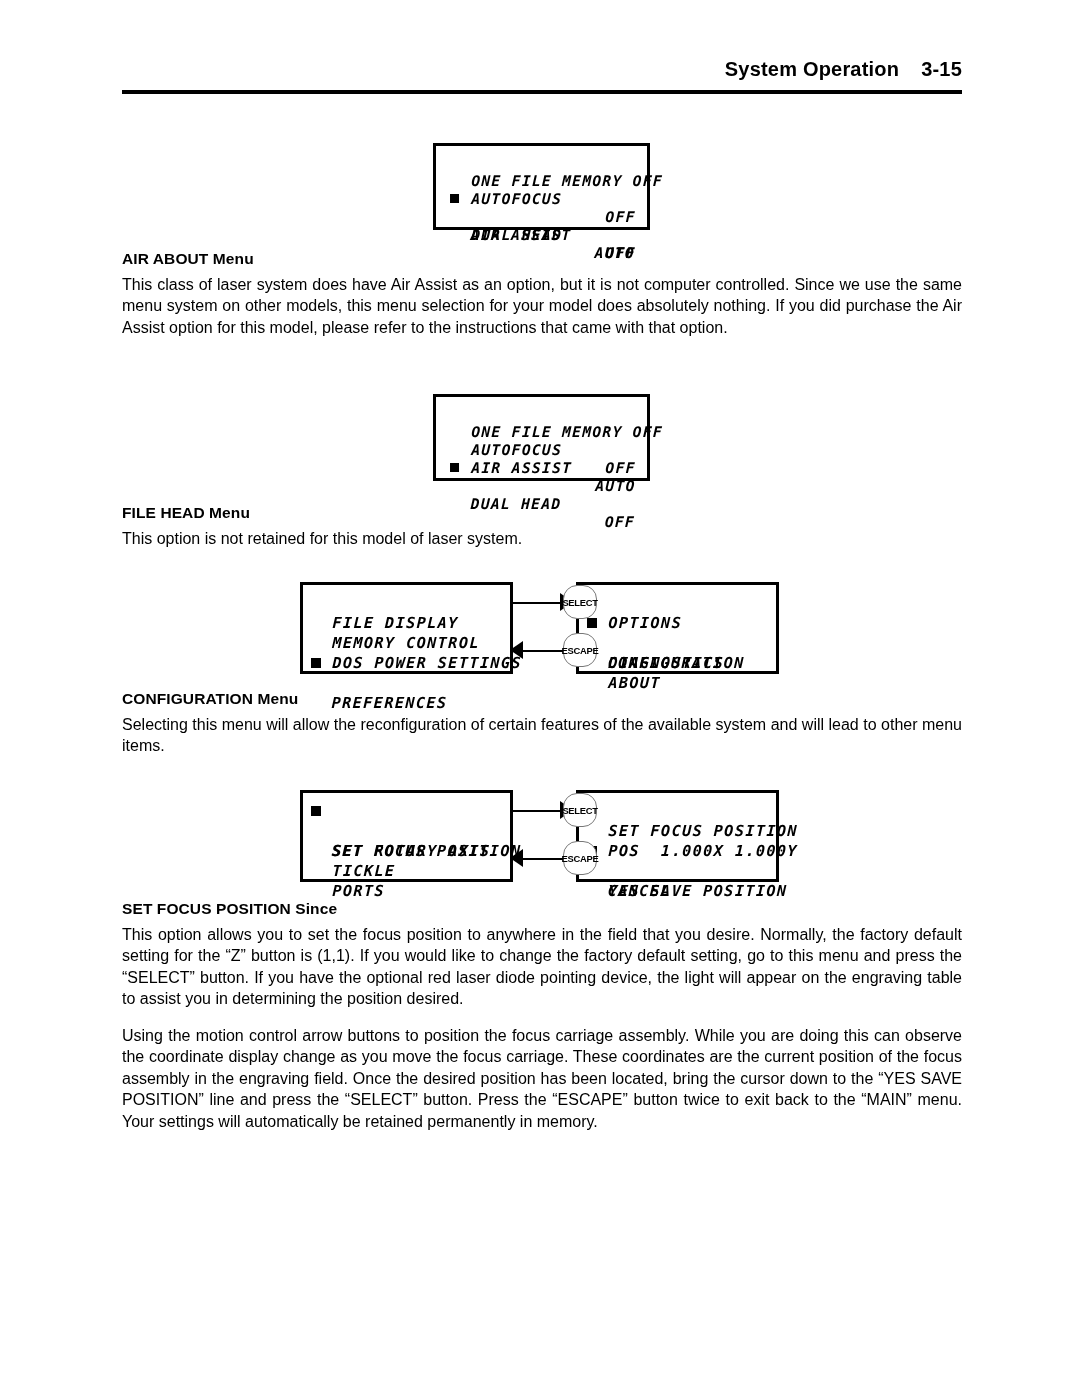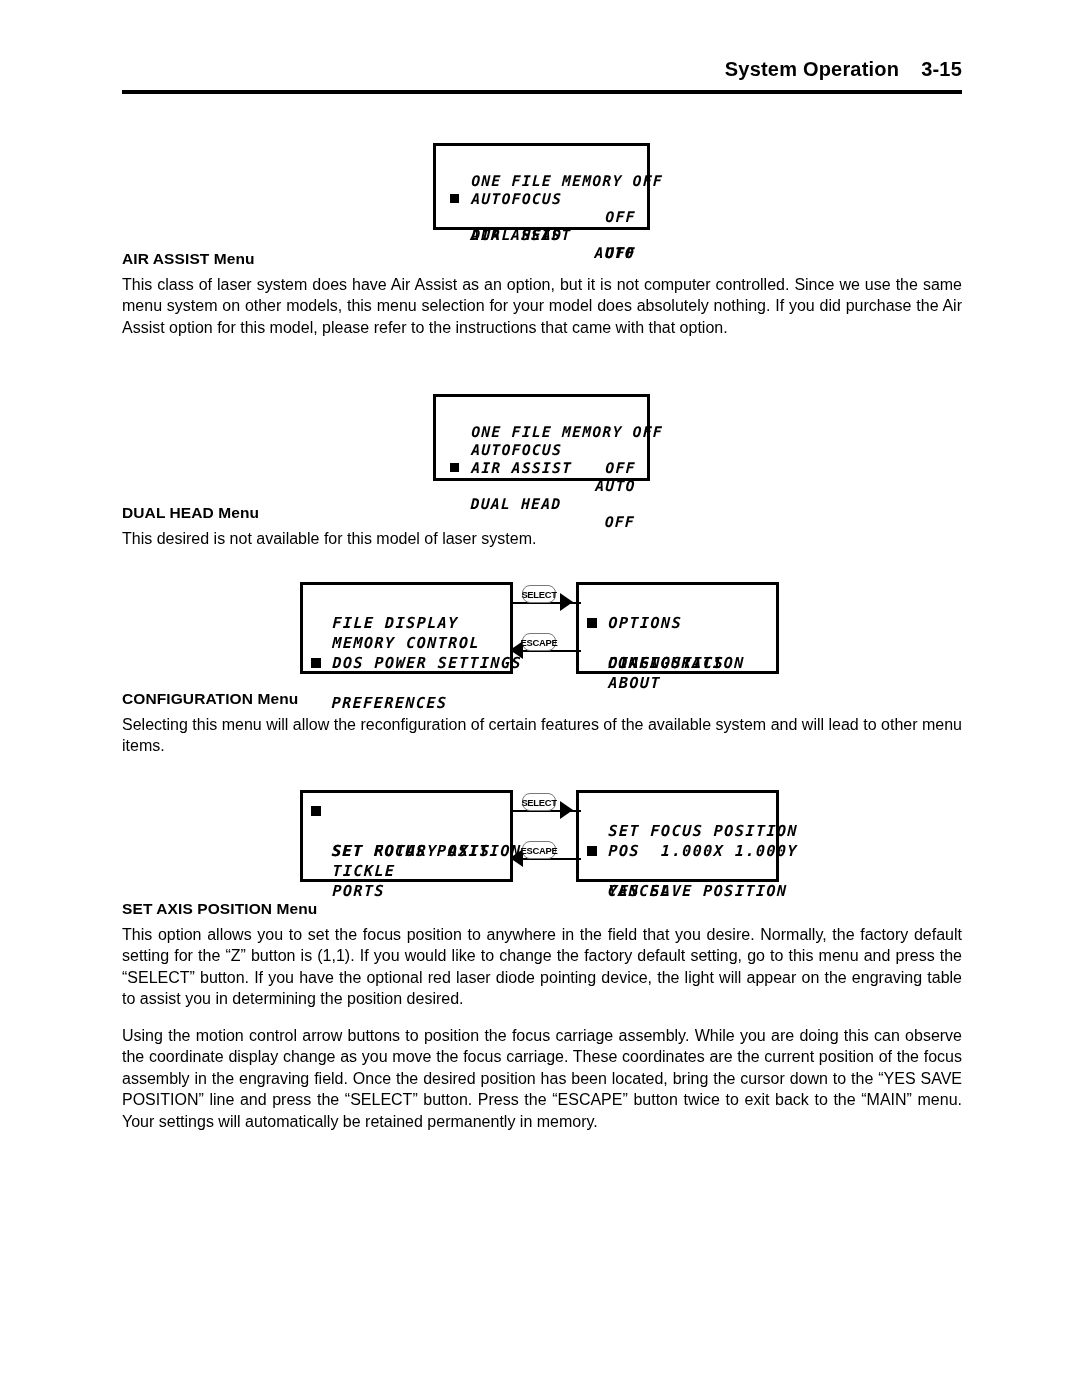--- a/index.html
+++ b/index.html
@@ -105,26 +105,27 @@
     height: 92px;
   }
   .lcd-wide .lcd-line { height: 20px; line-height: 20px; font-size: 15.2px; letter-spacing: 1.4px; }
   .lcd-wide .lcd-line .lcd-left { left: 30px; }
   .lcd-wide .lcd-line .cursor { left: 8px; top: 5px; width: 10px; height: 10px; }
 
   
   .flow-btn {
     position: absolute;
     width: 34px;
-    height: 18px;
+    height: 34px;
     border: 1.6px solid #777777;
-    border-radius: 8px;
+    border-radius: 14px;
     background: #ffffff;
     box-sizing: border-box;
     z-index: 3;
+    margin-left: 41px;
   }
   .flow-btn span {
     position: absolute;
     left: 50%;
     top: 50%;
     transform: translate(-50%, -50%);
     font-family: "Liberation Sans", sans-serif;
     font-size: 9.4px;
     font-weight: bold;
     letter-spacing: -0.3px;
@@ -167,21 +168,21 @@
     <span class="cursor"></span>
     <span class="lcd-left">AIR ASSIST</span>
     <span class="lcd-right">AUTO</span>
   </div>
   <div class="lcd-line">
     <span class="lcd-left">DUAL HEAD</span>
     <span class="lcd-right">OFF</span>
   </div>
 </div>
 
-<div class="section-heading" style="left:122px; top:250px;">AIR ASSIST Menu</div>
+<div class="section-heading" style="left:122px; top:250px;">AIR ABOUT Menu</div>
 <div class="body-para" style="top:274px;">This class of laser system does have Air Assist as an option, but it is not computer controlled.  Since we use the same menu system on other models, this menu selection for your model does absolutely nothing.  If you did purchase the Air Assist option for this model, please refer to the instructions that came with that option.</div>
 
 <div class="lcd lcd-narrow" style="top:394px;">
   <div class="lcd-line">
     <span class="lcd-left">ONE FILE MEMORY OFF</span>
     <span class="lcd-right"></span>
   </div>
   <div class="lcd-line">
     <span class="lcd-left">AUTOFOCUS</span>
     <span class="lcd-right">OFF</span>
@@ -190,22 +191,22 @@
     <span class="lcd-left">AIR ASSIST</span>
     <span class="lcd-right">AUTO</span>
   </div>
   <div class="lcd-line">
     <span class="cursor"></span>
     <span class="lcd-left">DUAL HEAD</span>
     <span class="lcd-right">OFF</span>
   </div>
 </div>
 
-<div class="section-heading" style="left:122px; top:504px;">DUAL HEAD Menu</div>
-<div class="body-para nojust" style="top:528px;">This desired is not available for this model of laser system.</div>
+<div class="section-heading" style="left:122px; top:504px;">FILE HEAD Menu</div>
+<div class="body-para nojust" style="top:528px;">This option is not retained for this model of laser system.</div>
 
 <div class="lcd lcd-wide" style="left:300px; top:582px; width:213px;">
   <div class="lcd-line">
     <span class="lcd-left">FILE DISPLAY</span>
   </div>
   <div class="lcd-line">
     <span class="lcd-left">MEMORY CONTROL</span>
   </div>
   <div class="lcd-line">
     <span class="lcd-left">DOS POWER SETTINGS</span>
@@ -284,15 +285,15 @@
   </div>
   <div class="lcd-line">
     <span class="cursor"></span>
     <span class="lcd-left">CANCEL</span>
   </div>
   <div class="lcd-line">
     <span class="lcd-left">YES SAVE POSITION</span>
   </div>
 </div>
 
-<div class="section-heading" style="left:122px; top:900px;">SET AXIS POSITION Menu</div>
+<div class="section-heading" style="left:122px; top:900px;">SET FOCUS POSITION Since</div>
 <div class="body-para" style="top:924px;">This option allows you to set the focus position to anywhere in the field that you desire.  Normally, the factory default setting for the “Z” button is (1,1).  If you would like to change the factory default setting, go to this menu and press the “SELECT” button.  If you have the optional red laser diode pointing device, the light will appear on the engraving table to assist you in determining the position desired.</div>
 <div class="body-para" style="top:1025px;">Using the motion control arrow buttons to position the focus carriage assembly.  While you are doing this can observe the coordinate display change as you move the focus carriage.  These coordinates are the current position of the focus assembly in the engraving field.  Once the desired position has been located, bring the cursor down to the “YES SAVE POSITION” line and press the “SELECT” button.  Press the “ESCAPE” button twice to exit back to the “MAIN” menu.  Your settings will automatically be retained permanently in memory.</div>
 
 </body></html>

